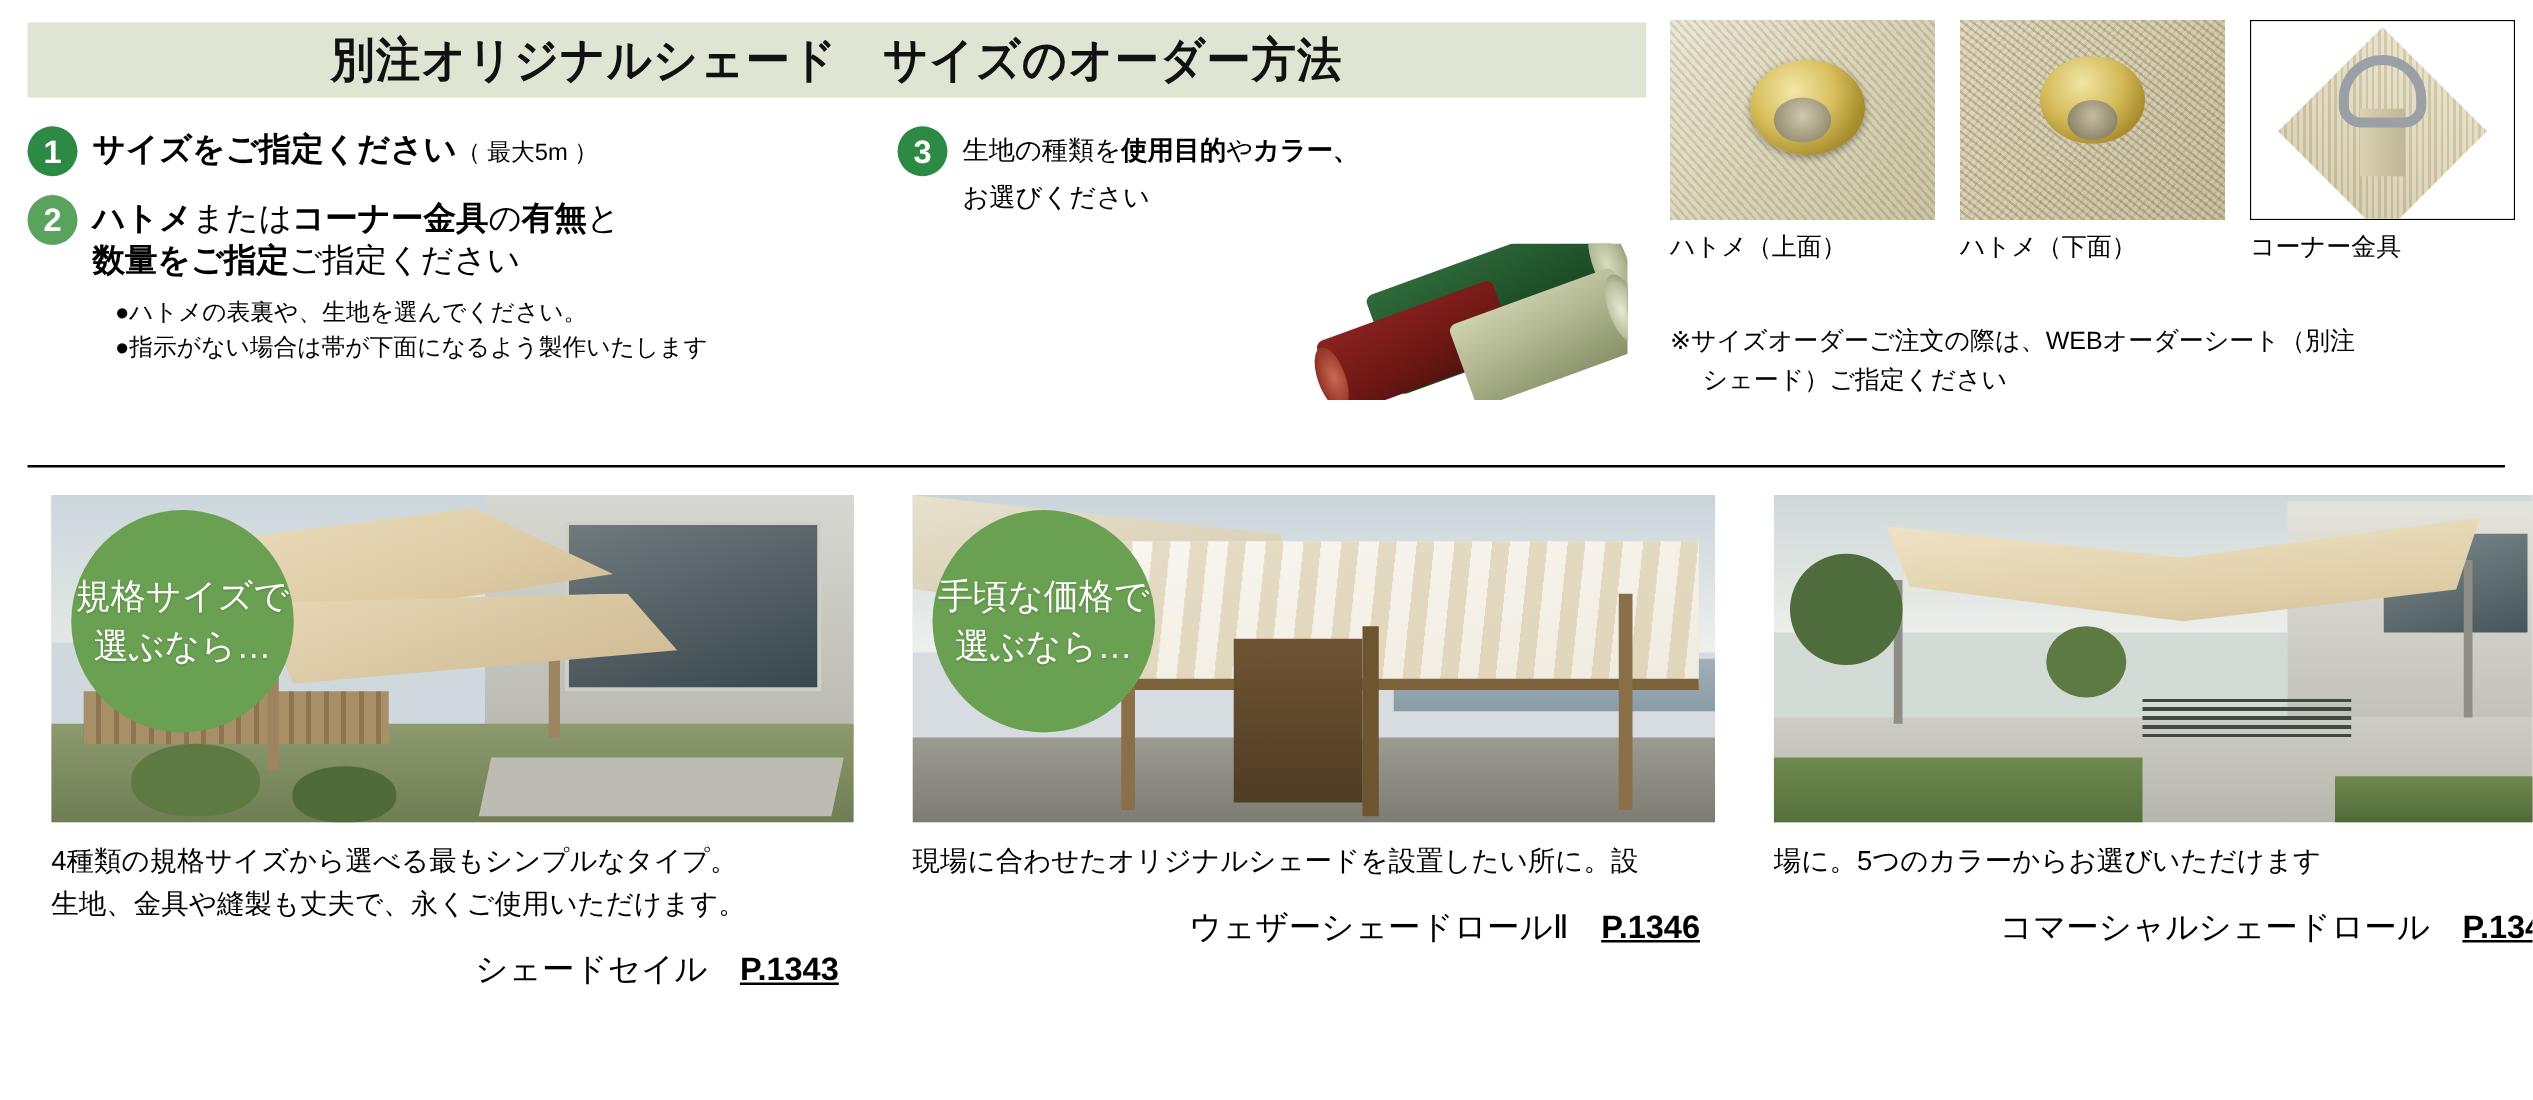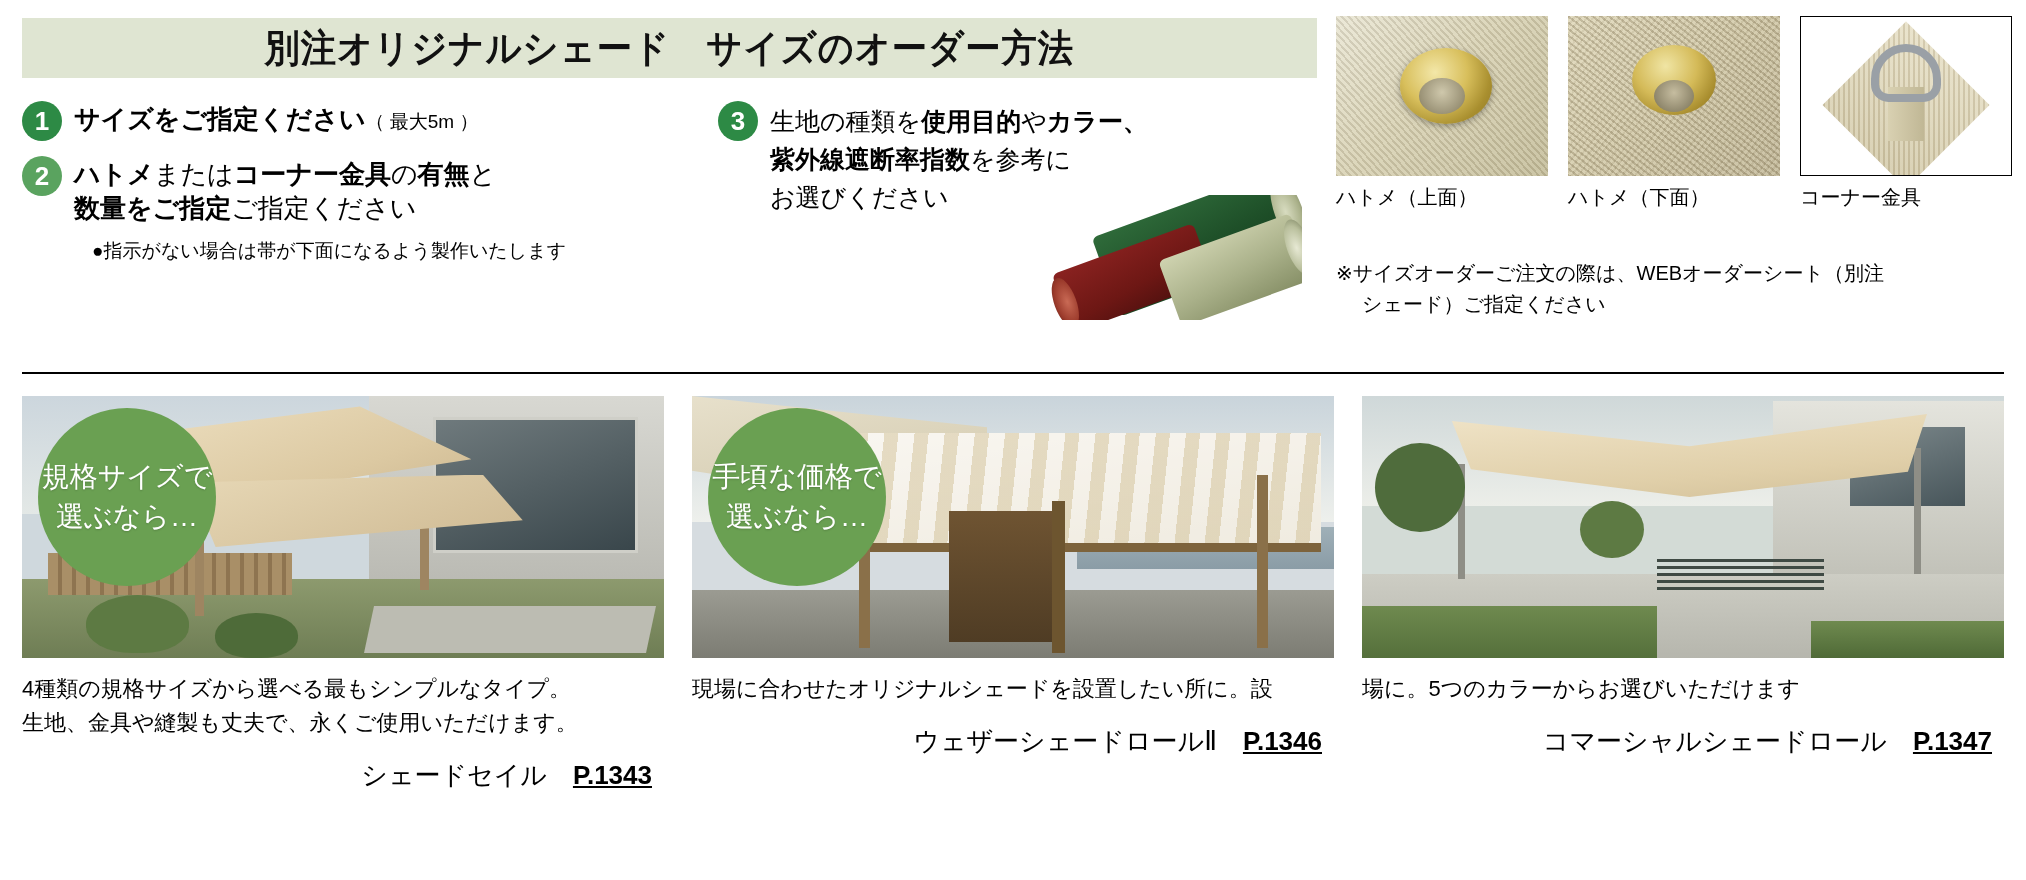--- a/index.html
+++ b/index.html
@@ -90,21 +90,21 @@
     white-space: nowrap;
   }
   .step-line b { font-weight: bold; }
   .step-line .reg { font-weight: normal; }
   .step-line .small {
     font-size: 19px;
     font-weight: normal;
   }
 
   .step3-line {
-    font-size: 25px;
+    font-size: 21px;
     line-height: 38px;
     white-space: nowrap;
   }
   .step3-line b { font-weight: bold; }
   .step3-line .reg { font-weight: normal; }
 
   .bullets {
     margin-top: 12px;
     margin-left: 18px;
   }
@@ -291,21 +291,21 @@
   }
 
   
   .cards {
     position: absolute;
     left: 22px; top: 396px;
     width: 1982px;
     display: flex;
     gap: 28px;
   }
-  .card { width: 718px; position: relative; }
+  .card { width: 718px; position: relative; margin-left: 19px; }
 
   .card-photo {
     width: 642px; height: 262px;
     position: relative;
     overflow: hidden;
   }
 
   .card-badge {
     position: absolute;
     left: 16px; top: 12px;
@@ -433,33 +433,33 @@
           <div class="step-line"><b>サイズをご指定ください</b><span class="small">（ 最大5m ）</span></div>
         </div>
       </div>
 
       <div class="step-row">
         <div class="badge-num light">2</div>
         <div class="step-body">
           <div class="step-line"><b>ハトメ</b><span class="reg">または</span><b>コーナー金具</b><span class="reg">の</span><b>有無</b><span class="reg">と</span></div>
           <div class="step-line"><b>数量をご指定</b><span class="reg">ご指定ください</span></div>
           <div class="bullets">
+            <div class="bullet">●ハトメの表裏や、生地を選んでください。</div>
             <div class="bullet">●指示がない場合は帯が下面になるよう製作いたします</div>
           </div>
         </div>
       </div>
 
     </div>
 
     <div class="steps-right">
       <div class="step-row">
         <div class="badge-num">3</div>
         <div class="step-body">
           <div class="step3-line"><span class="reg">生地の種類を</span><b>使用目的</b><span class="reg">や</span><b>カラー、</b></div>
-          <div class="step3-line"><b>紫外線遮断率指数</b><span class="reg">を参考に</span></div>
           <div class="step3-line">お選びください</div>
         </div>
       </div>
     </div>
 
     <div class="fabric-photo">
       <div class="roll roll-green"></div>
       <div class="roll roll-red"></div>
       <div class="roll roll-beige"></div>
     </div>

